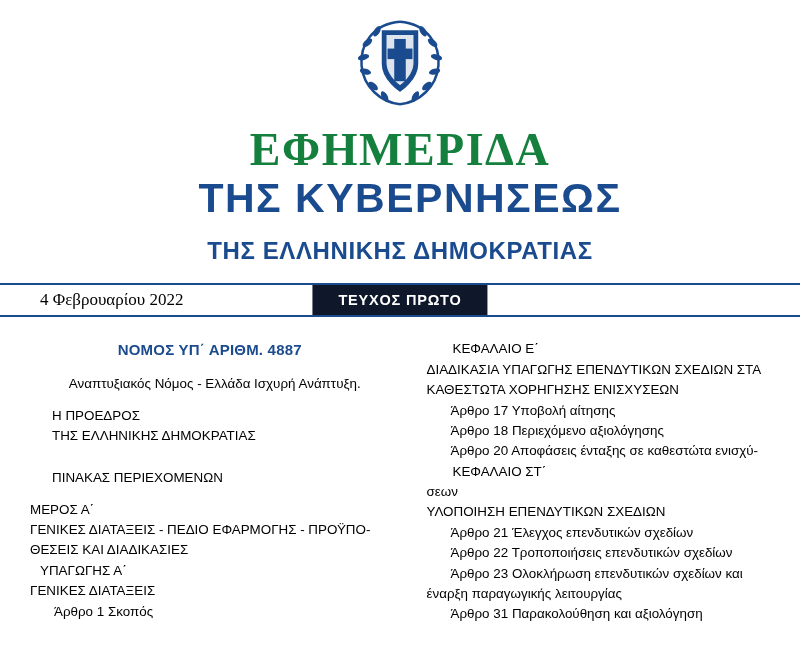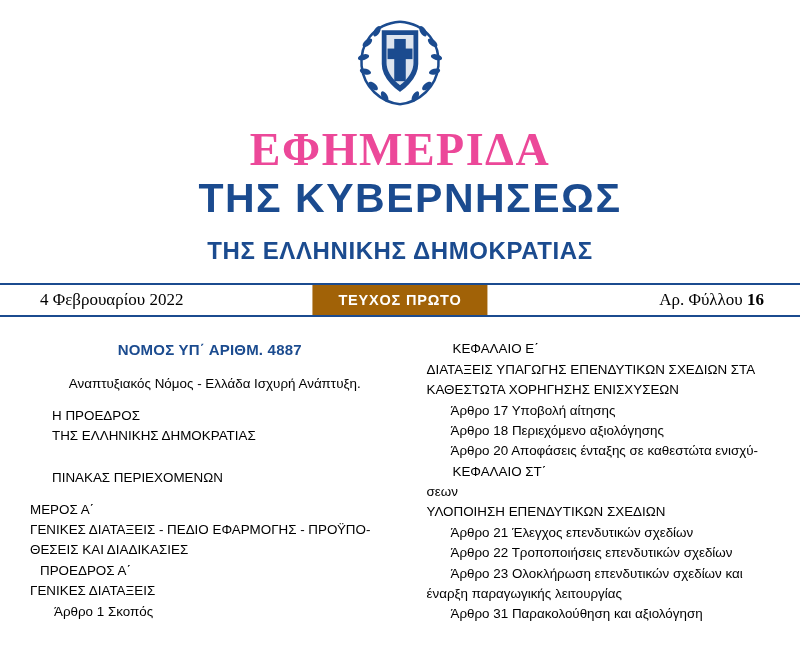--- a/index.html
+++ b/index.html
@@ -28,21 +28,21 @@
   .emblem {
     width: 96px;
     height: 96px;
     margin: 0 auto;
     display: block;
   }
   .title-main {
     margin-top: 14px;
     font-family: "Liberation Serif", serif;
     font-weight: bold;
-    color: #ec4899;
+    color: #15803d;
     font-size: 46px;
     line-height: 1.12;
     letter-spacing: 1.5px;
   }
   .title-line2 {
     font-family: Liberation Sans, sans-serif;
     font-weight: bold;
     color: #1b4b8f;
     font-size: 41px;
     line-height: 1.12;
@@ -77,21 +77,21 @@
     color: #000;
     display: flex;
     align-items: center;
     padding: 0 14px;
     white-space: nowrap;
   }
   .issue-date { padding-left: 40px; }
   .issue-number { padding-right: 36px; }
   .issue-number b { font-weight: bold; }
   .issue-center {
-    background: #a16207;
+    background: #0f172a;
     color: #ffffff;
     font-family: "Liberation Sans", sans-serif;
     font-weight: bold;
     font-size: 14.5px;
     letter-spacing: 0.8px;
     display: flex;
     align-items: center;
     justify-content: center;
     padding: 0 26px;
     position: absolute;
@@ -175,50 +175,47 @@
     <div class="title-main">ΕΦΗΜΕΡΙΔΑ</div>
     <div class="title-line2">ΤΗΣ ΚΥΒΕΡΝΗΣΕΩΣ</div>
     <div class="title-sub">ΤΗΣ ΕΛΛΗΝΙΚΗΣ ΔΗΜΟΚΡΑΤΙΑΣ</div>
   </div>
 
   <hr class="rule">
 
   <div class="issue-bar">
     <div class="issue-date">4 Φεβρουαρίου 2022</div>
     <div class="issue-center">ΤΕΥΧΟΣ  ΠΡΩΤΟ</div>
-    <div class="issue-number">
-      <span>Αρ. Φύλλου</span>&nbsp;<b>16</b>
-    </div>
   </div>
 
   <hr class="rule-bottom">
 
   <div class="columns">
 
     <div class="col">
       <div class="law-title">ΝΟΜΟΣ ΥΠ΄ ΑΡΙΘΜ. 4887</div>
       <div class="blk p-ind3 p-center">Αναπτυξιακός Νόμος - Ελλάδα Ισχυρή Ανάπτυξη.</div>
       <div class="sp"></div>
       <div class="blk p-ind1">Η ΠΡΟΕΔΡΟΣ</div>
       <div class="blk p-ind1">ΤΗΣ ΕΛΛΗΝΙΚΗΣ ΔΗΜΟΚΡΑΤΙΑΣ</div>
       <div class="sp"></div>
       <div class="sp"></div>
       <div class="blk p-ind1">ΠΙΝΑΚΑΣ ΠΕΡΙΕΧΟΜΕΝΩΝ</div>
       <div class="sp"></div>
       <div class="blk p-flat">ΜΕΡΟΣ Α΄</div>
       <div class="blk p-flat">ΓΕΝΙΚΕΣ ΔΙΑΤΑΞΕΙΣ - ΠΕΔΙΟ ΕΦΑΡΜΟΓΗΣ - ΠΡΟΫΠΟ-</div>
       <div class="blk p-flat">ΘΕΣΕΙΣ ΚΑΙ ΔΙΑΔΙΚΑΣΙΕΣ</div>
-      <div class="blk p-ind3">ΠΡΟΕΔΡΟΣ Α΄</div>
+      <div class="blk p-ind3">ΥΠΑΓΩΓΗΣ Α΄</div>
       <div class="blk p-flat">ΓΕΝΙΚΕΣ ΔΙΑΤΑΞΕΙΣ</div>
       <div class="blk r-item">Άρθρο 1 Σκοπός</div>
     </div>
 
     <div class="col">
       <div class="blk r-head">ΚΕΦΑΛΑΙΟ Ε΄</div>
-      <div class="blk r-flat">ΔΙΑΤΑΞΕΙΣ ΥΠΑΓΩΓΗΣ ΕΠΕΝΔΥΤΙΚΩΝ ΣΧΕΔΙΩΝ ΣΤΑ</div>
+      <div class="blk r-flat">ΔΙΑΔΙΚΑΣΙΑ ΥΠΑΓΩΓΗΣ ΕΠΕΝΔΥΤΙΚΩΝ ΣΧΕΔΙΩΝ ΣΤΑ</div>
       <div class="blk r-flat">ΚΑΘΕΣΤΩΤΑ ΧΟΡΗΓΗΣΗΣ ΕΝΙΣΧΥΣΕΩΝ</div>
       <div class="blk r-item">Άρθρο 17 Υποβολή αίτησης</div>
       <div class="blk r-item">Άρθρο 18 Περιεχόμενο αξιολόγησης</div>
       <div class="blk r-item">Άρθρο 20 Αποφάσεις ένταξης σε καθεστώτα ενισχύ-</div>
       <div class="blk r-sub">ΚΕΦΑΛΑΙΟ ΣΤ΄</div>
       <div class="blk r-flat">σεων</div>
       <div class="blk r-flat">ΥΛΟΠΟΙΗΣΗ ΕΠΕΝΔΥΤΙΚΩΝ ΣΧΕΔΙΩΝ</div>
       <div class="blk r-item">Άρθρο 21 Έλεγχος επενδυτικών σχεδίων</div>
       <div class="blk r-item">Άρθρο 22 Τροποποιήσεις επενδυτικών σχεδίων</div>
       <div class="blk r-item">Άρθρο 23 Ολοκλήρωση επενδυτικών σχεδίων και</div>

